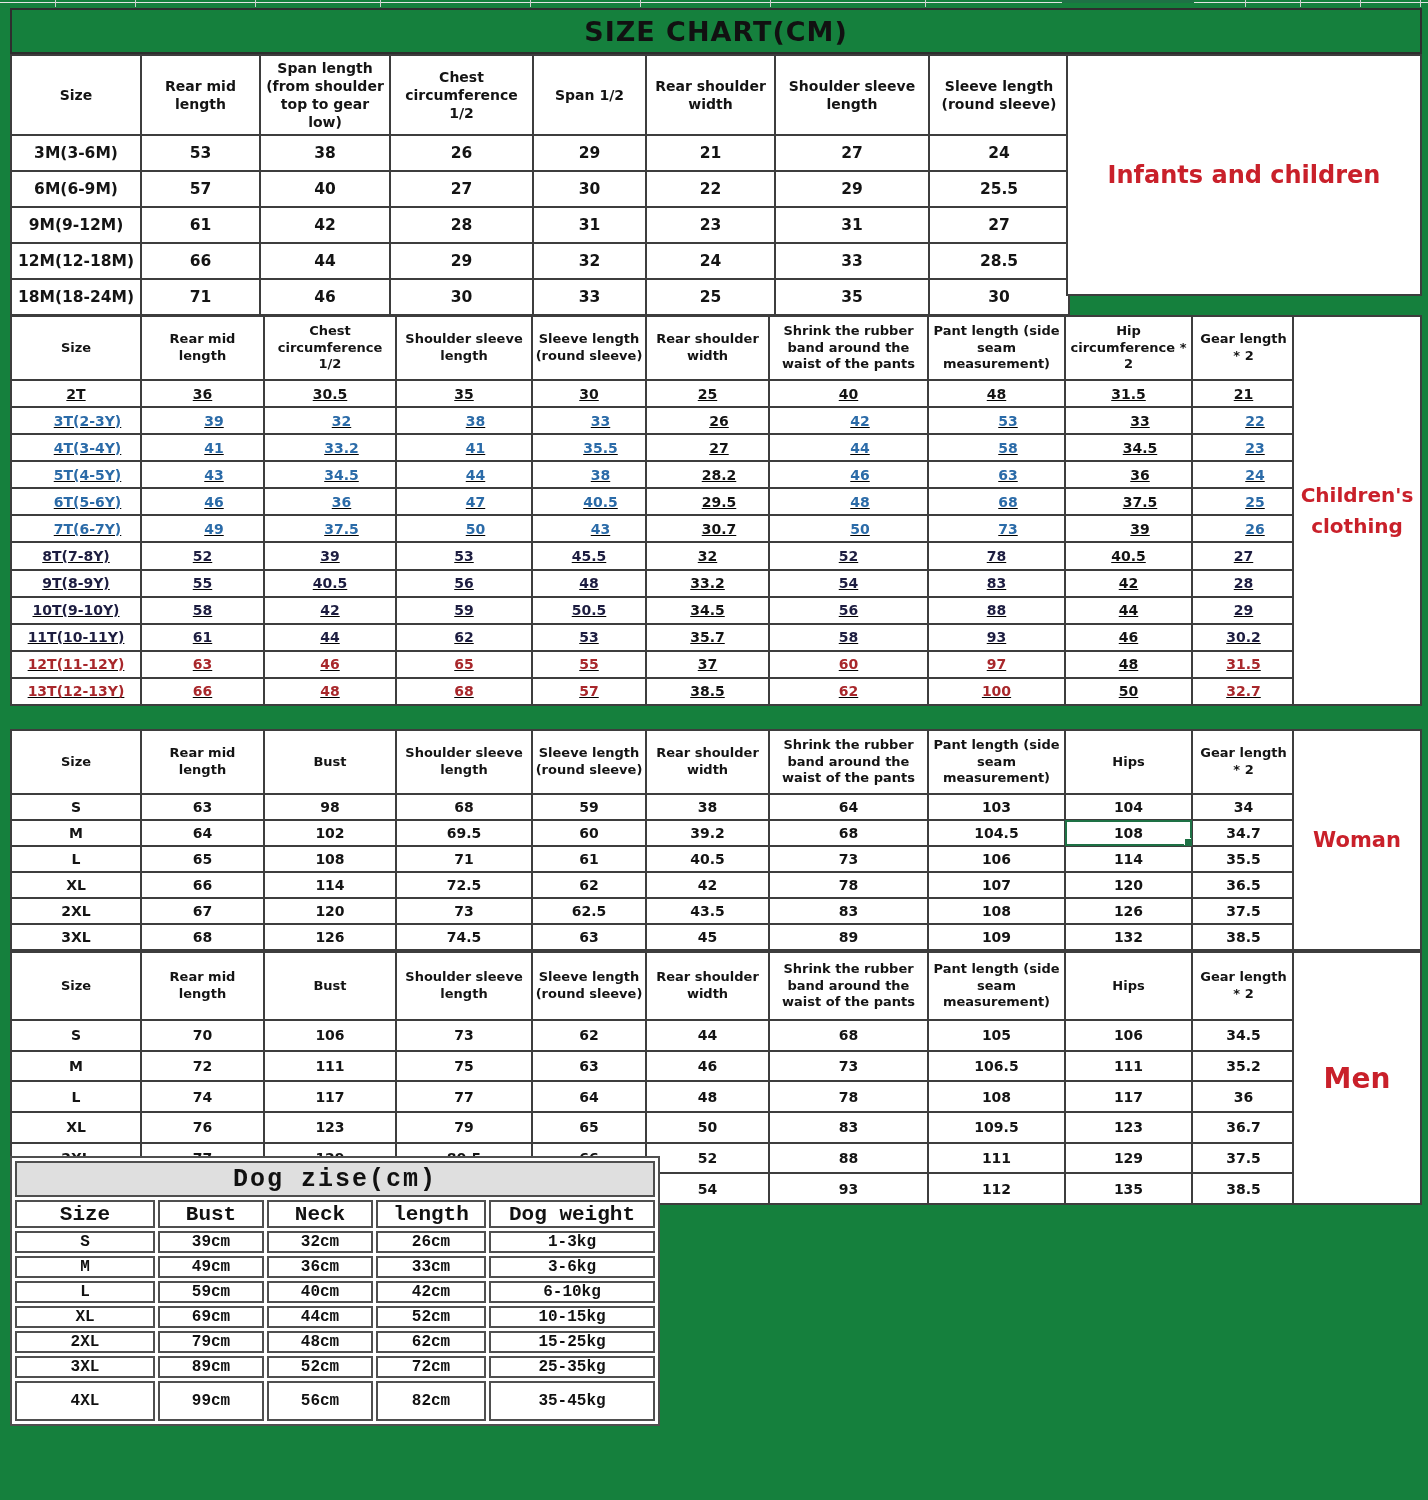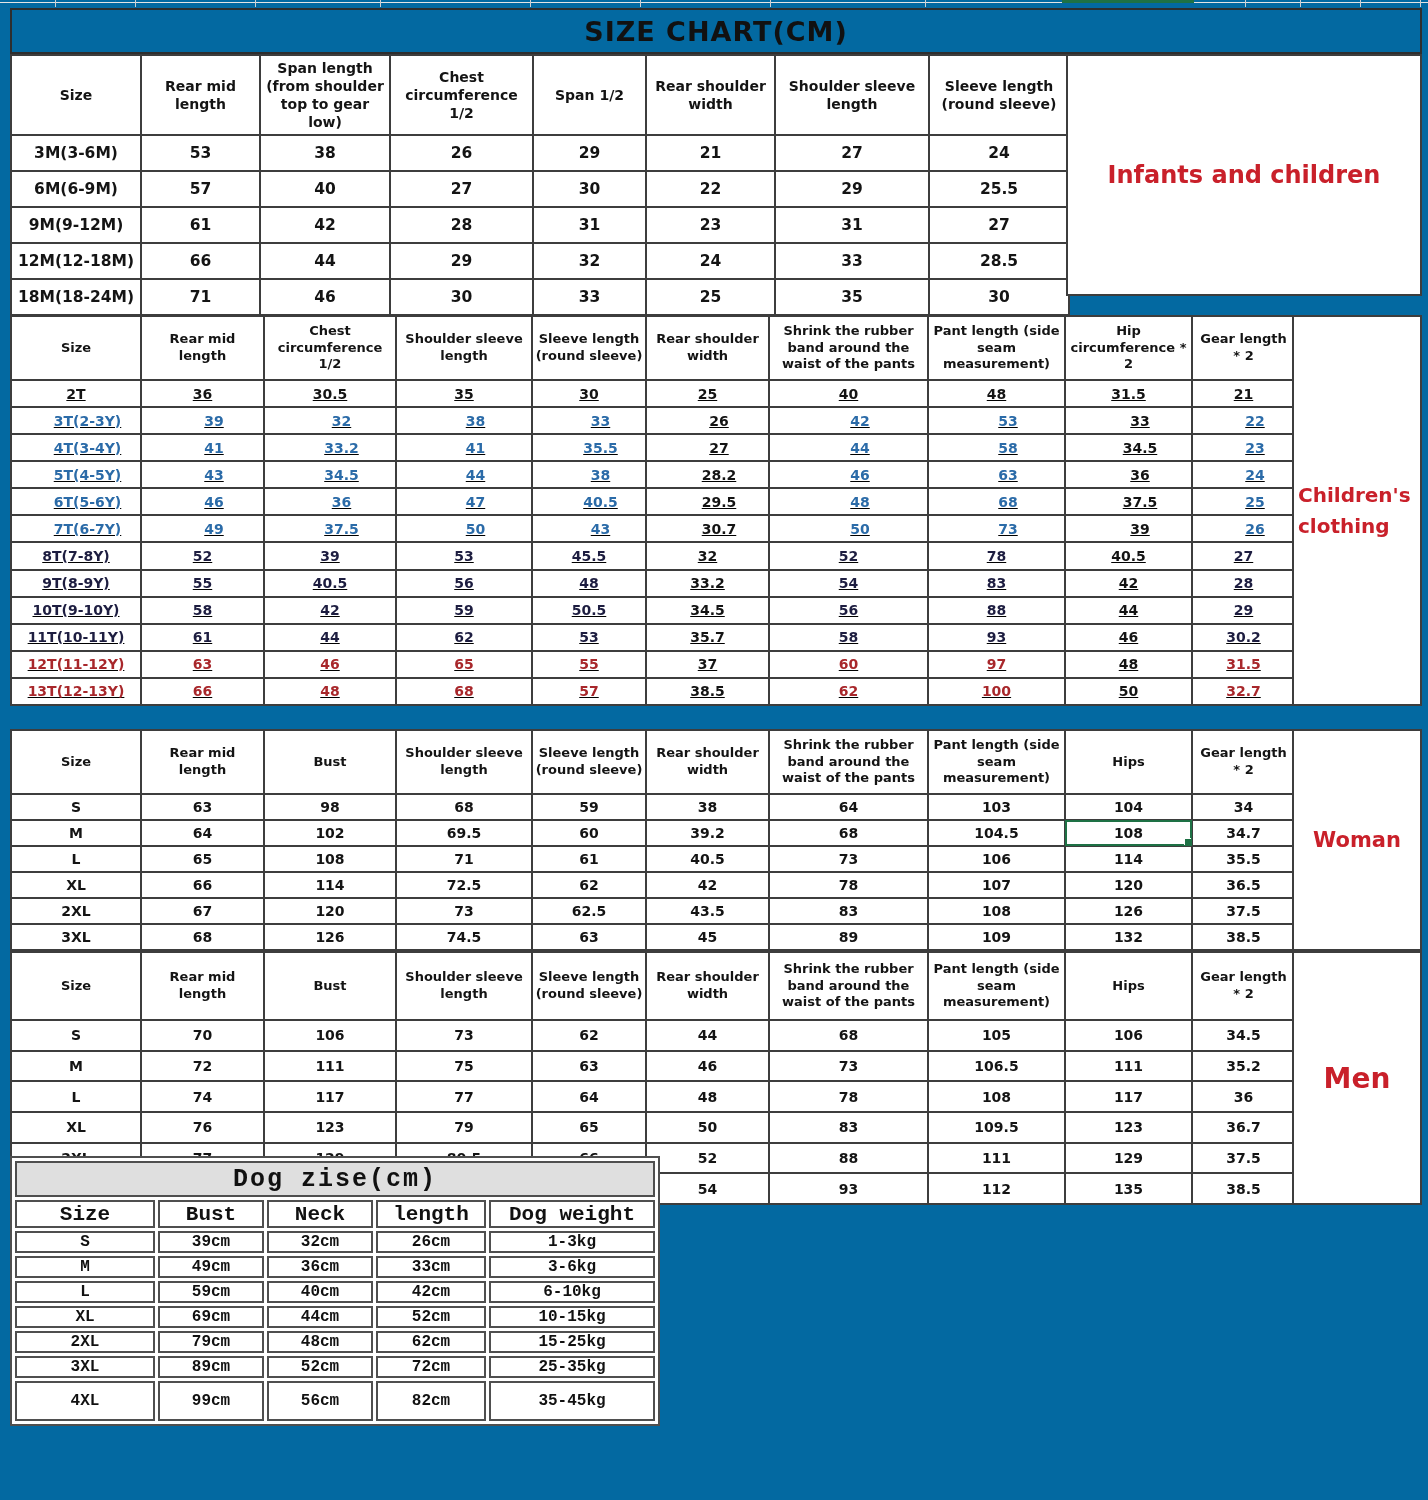--- a/index.html
+++ b/index.html
@@ -10,21 +10,21 @@
     --selection_green:#1e7145;
     --grid_border:#3d3d3d;
   }
   *{box-sizing:border-box;}
   html,body{margin:0;padding:0;}
   body{
     width:1428px;height:1500px;background:#ffffff;
     font-family:"DejaVu Sans","Liberation Sans",sans-serif;
     position:relative;overflow:hidden;
   }
-  .page{position:absolute;inset:0;background:#0369a1;}
+  .page{position:absolute;inset:0;background:#15803d;}
 
   
   .topline{position:absolute;left:0;top:2px;width:1428px;height:1px;background:#e4e4e4;}
   .tick{position:absolute;top:0;width:1px;height:7px;background:#cfcfcf;}
   .green-top{position:absolute;left:1062px;top:0;width:132px;height:3px;background:var(--selection_green);}
 
   .title-box{
     position:absolute;left:10px;top:8px;width:1412px;height:46px;
     border:2px solid #2e2e2e;display:flex;align-items:center;justify-content:center;
     font-size:27px;font-weight:700;color:#111;letter-spacing:1px;
@@ -68,21 +68,21 @@
 
   
   .main-table td.selected{outline:2px solid var(--selection_green);outline-offset:-2px;position:relative;}
   .main-table td.selected::after{
     content:"";position:absolute;right:-1px;bottom:-1px;width:6px;height:6px;
     background:var(--selection_green);border:1px solid #fff;
   }
 
   .side-label{
     position:absolute;border:2px solid var(--grid_border);background:#fff;
-    display:flex;align-items:center;justify-content:center;
+    display:flex;align-items:center;justify-content:center;text-align:center;
     color:var(--label_red);font-weight:700;
   }
   #infants-label{left:1066px;top:54px;width:356px;height:242px;font-size:24px;}
   #children-label{left:1292px;top:315px;width:130px;height:391px;font-size:20px;line-height:1.55;padding:0 4px;}
   #woman-label{left:1292px;top:729px;width:130px;height:222px;font-size:21px;}
   #men-label{left:1292px;top:951px;width:130px;height:254px;font-size:28px;}
 
   
   #dog{
     position:absolute;left:10px;top:1156px;width:628px;

